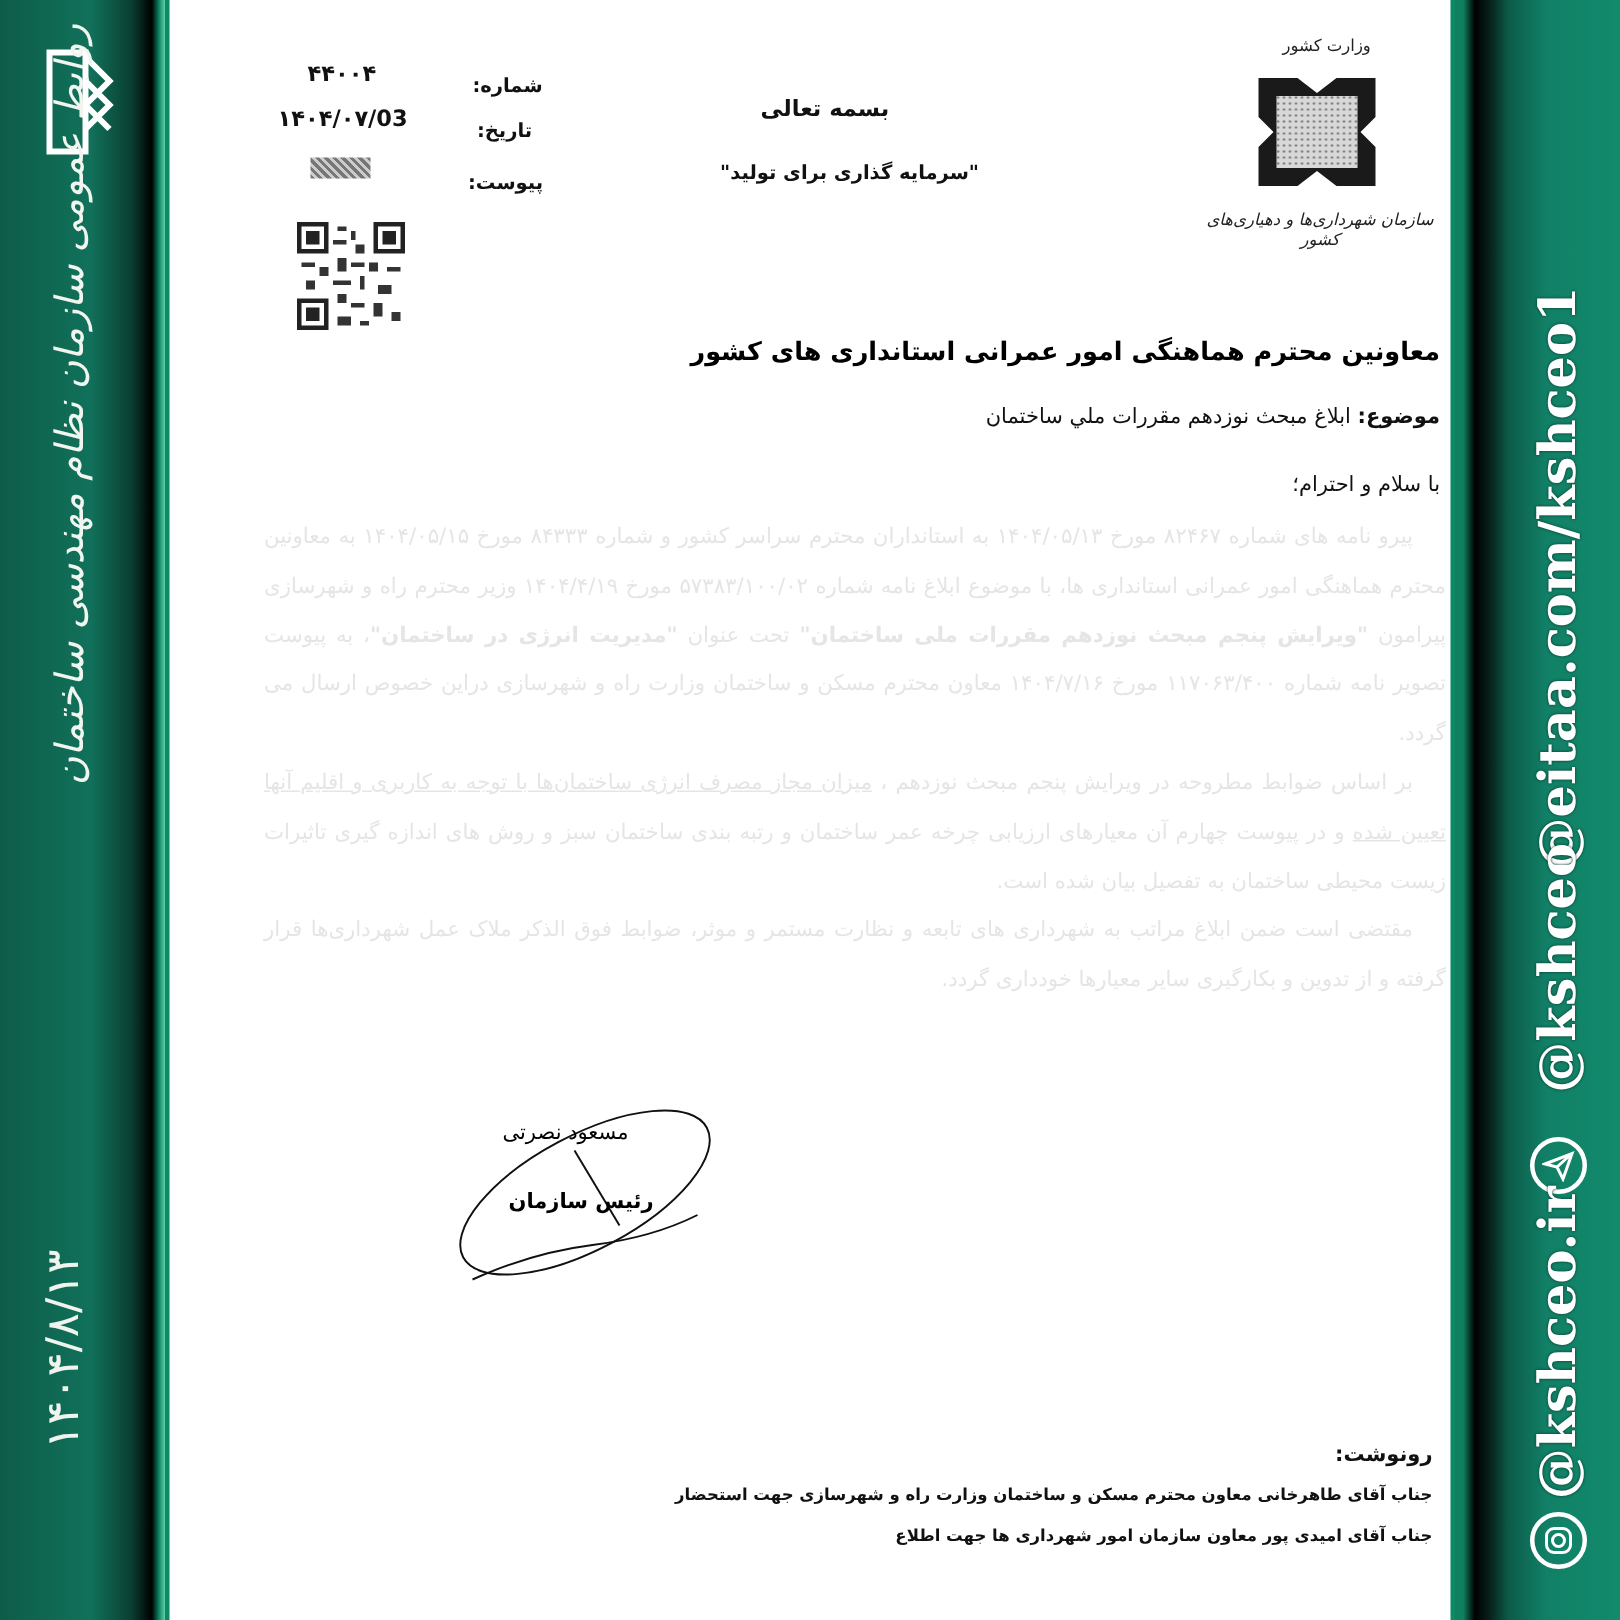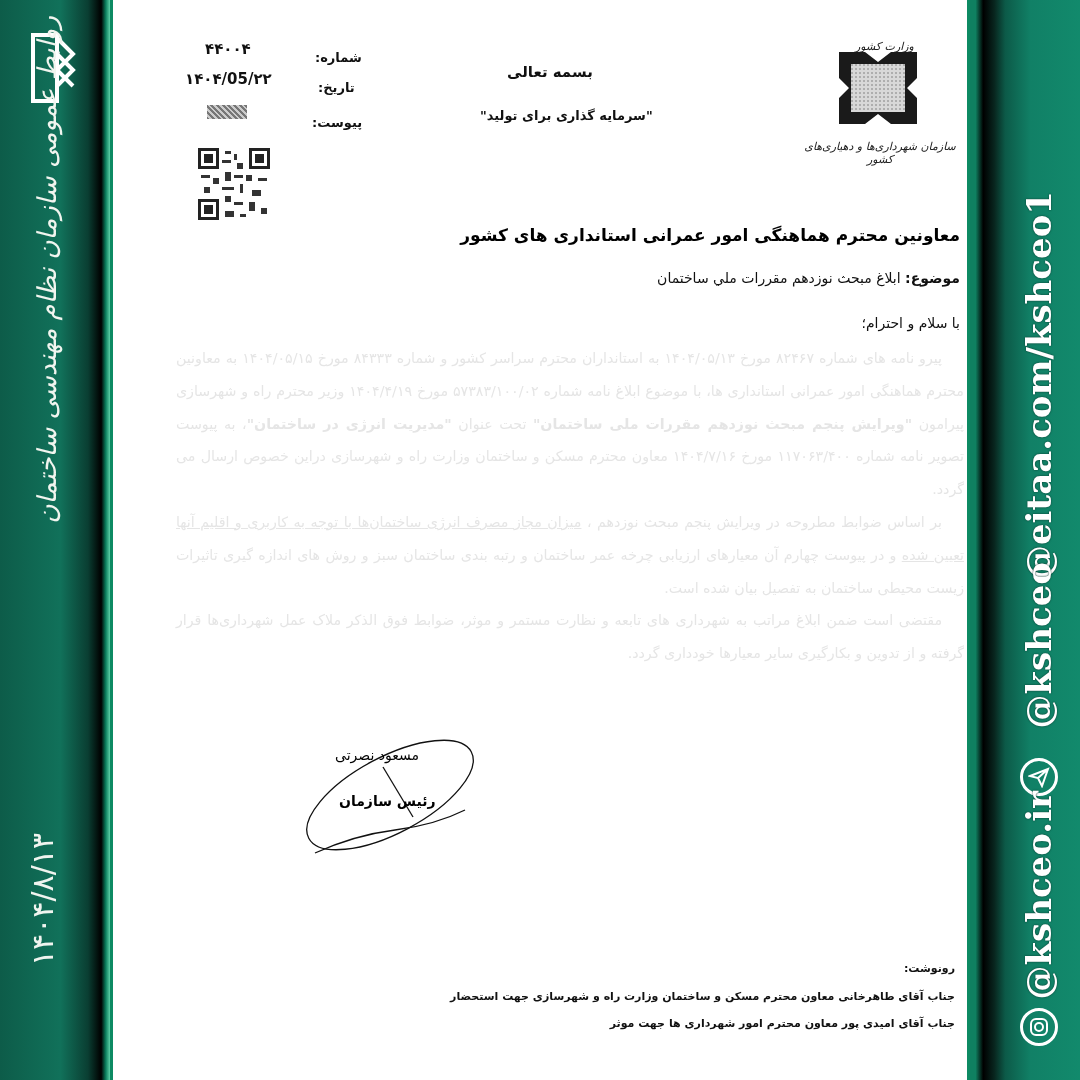--- a/index.html
+++ b/index.html
@@ -59,21 +59,21 @@
   }
 
   .rtl { direction: rtl; unicode-bidi: embed; }
 
   .hdr-label { position: absolute; font-size: 13px; font-weight: bold; color: #111; }
   .hdr-val { position: absolute; font-size: 15px; font-weight: bold; color: #111; }
 
   .basmala { position: absolute; left: 470px; top: 63px; font-size: 15px; font-weight: bold; color: #111; margin-left: 37px; }
   .motto { position: absolute; left: 480px; top: 108px; font-size: 13px; font-weight: bold; color: #111; }
 
-  .ministry-small { position: absolute; left: 855px; top: 40px; font-size: 11px; color: #222; font-style: italic; }
+  .ministry-small { position: absolute; left: 855px; top: 24px; font-size: 11px; color: #222; }
   .ministry-emblem { position: absolute; left: 835px; top: 48px; width: 86px; height: 80px; }
   .org-name { position: absolute; left: 790px; top: 140px; width: 180px; font-size: 11px; color: #222; font-style: italic; text-align: center; }
 
   .qr { position: absolute; left: 195px; top: 145px; width: 78px; height: 78px; }
   .stamp-small { position: absolute; left: 207px; top: 105px; width: 40px; height: 14px; background: repeating-linear-gradient(45deg,#777 0 2px,#ccc 2px 4px); }
 
   .recipient { position: absolute; right: 120px; top: 225px; font-size: 17px; font-weight: bold; color: #000; }
   .subject { position: absolute; right: 120px; top: 270px; font-size: 14px; color: #111; }
   .subject b { font-weight: bold; }
   .greeting { position: absolute; right: 120px; top: 315px; font-size: 14px; color: #111; }
@@ -83,21 +83,21 @@
     font-size: 14.2px; line-height: 32.8px; color: #e5e5e5; text-align: justify; text-align-last: right;
   }
   .body-text p { text-indent: 22px; }
   .body-text .b { font-weight: bold; }
   .body-text .u { text-decoration: underline; }
 
   .sig-wrap { position: absolute; left: 295px; top: 725px; width: 190px; height: 150px; }
   .sig-name { position: absolute; left: 40px; top: 22px; font-size: 14px; font-weight: normal; color: #000; }
   .sig-title { position: absolute; left: 44px; top: 68px; font-size: 14px; font-weight: bold; color: #000; }
 
-  .cc-label { position: absolute; right: 125px; top: 962px; font-size: 11px; font-weight: bold; color: #111; }
+  .cc-label { position: absolute; right: 125px; top: 962px; font-size: 14px; font-weight: bold; color: #111; }
   .cc-line { position: absolute; right: 125px; font-size: 11px; font-weight: bold; color: #111; white-space: nowrap; }
 </style>
 </head>
 <body>
 
 <div class="side-left">
   <div class="logo-box">
     <svg width="46" height="72" viewBox="0 0 46 72">
       <rect x="3" y="3" width="24" height="66" fill="none" stroke="#fff" stroke-width="4"></rect>
       <path d="M27 6 L43 22 L27 38 M27 22 L43 38 L27 54 M27 38 L43 54" fill="none" stroke="#fff" stroke-width="4"></path>
@@ -133,21 +133,21 @@
         <circle cx="10" cy="10" r="4" fill="none" stroke="#fff" stroke-width="2"></circle>
       </svg>
   </div>
 </div>
 
 <div class="paper"></div>
 
 <div class="hdr-label rtl" style="left:315px;top:50px;">شماره:</div>
 <div class="hdr-val" style="left:205px;top:40px;">۴۴۰۰۴</div>
 <div class="hdr-label rtl" style="left:318px;top:80px;">تاریخ:</div>
-<div class="hdr-val" style="left:185px;top:70px;">۱۴۰۴/05/۲۲</div>
+<div class="hdr-val" style="left:185px;top:70px;">۱۴۰۴/۰۷/03</div>
 <div class="hdr-label rtl" style="left:312px;top:115px;">پیوست:</div>
 <div class="stamp-small"></div>
 
 <div class="qr">
   <svg width="78" height="78" viewBox="0 0 26 26">
     <rect width="26" height="26" fill="#fff"></rect>
     <rect x="1" y="1" width="7" height="7" fill="#222"></rect>
       <rect x="2" y="2" width="5" height="5" fill="#fff"></rect>
       <rect x="3" y="3" width="3" height="3" fill="#222"></rect>
     <rect x="18" y="1" width="7" height="7" fill="#222"></rect>
@@ -217,13 +217,13 @@
     <ellipse cx="95" cy="70" rx="92" ry="38" transform="rotate(-28 95 70)" fill="none" stroke="#111" stroke-width="1.3"></ellipse>
     <path d="M88 42 L118 92" stroke="#111" stroke-width="1.3" fill="none"></path>
     <path d="M20 128 Q60 110 100 105 T170 85" stroke="#111" stroke-width="1.3" fill="none"></path>
   </svg>
   <div class="sig-name rtl">مسعود نصرتی</div>
   <div class="sig-title rtl">رئیس سازمان</div>
 </div>
 
 <div class="cc-label rtl">رونوشت:</div>
 <div class="cc-line rtl" style="top:990px;text-align:center;">جناب آقای طاهرخانی معاون محترم مسکن و ساختمان وزارت راه و شهرسازی جهت استحضار</div>
-<div class="cc-line rtl" style="top:1017px;">جناب آقای امیدی پور معاون محترم امور شهرداری ها جهت موثر</div>
+<div class="cc-line rtl" style="top:1017px;">جناب آقای امیدی پور معاون سازمان امور شهرداری ها جهت اطلاع</div>
 
 </body></html>

